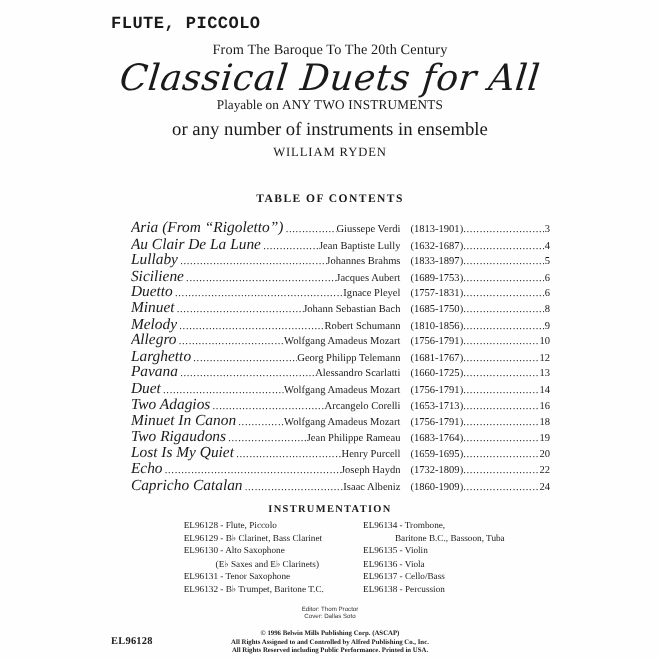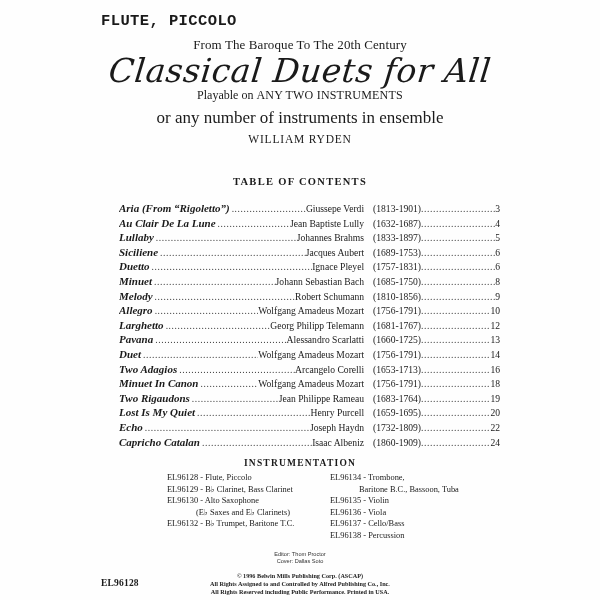--- a/index.html
+++ b/index.html
@@ -122,22 +122,22 @@
     white-space: nowrap;
   }
   .toc-left {
     display: flex;
     align-items: baseline;
     width: 251px;
     overflow: hidden;
   }
   .toc-title {
     font-style: italic;
-    font-weight: bold;
-    font-size: 11px;
+    font-weight: normal;
+    font-size: 14px;
     padding-right: 2px;
     flex: 0 0 auto;
   }
   .dots {
     flex: 1 1 auto;
     overflow: hidden;
     white-space: nowrap;
     font-size: 9.6px;
     letter-spacing: 0.6px;
     color: #333;
@@ -459,20 +459,21 @@
     </div>
 
   <div class="instr-heading">INSTRUMENTATION</div>
 
   <div class="instr-cols">
     <div class="instr-col instr-col-left" id="instr-left">
         <div class="instr-line">EL96128 - Flute, Piccolo</div>
         <div class="instr-line">EL96129 - B♭ Clarinet, Bass Clarinet</div>
         <div class="instr-line">EL96130 - Alto Saxophone</div>
         <div class="instr-line indent">(E♭ Saxes and  E♭ Clarinets)</div>
+        <div class="instr-line">EL96131 - Tenor Saxophone</div>
         <div class="instr-line">EL96132 - B♭ Trumpet, Baritone T.C.</div>
       </div>
     <div class="instr-col instr-col-right" id="instr-right">
         <div class="instr-line">EL96134 - Trombone,</div>
         <div class="instr-line indent">Baritone B.C., Bassoon, Tuba</div>
         <div class="instr-line">EL96135 - Violin</div>
         <div class="instr-line">EL96136 - Viola</div>
         <div class="instr-line">EL96137 - Cello/Bass</div>
         <div class="instr-line">EL96138 - Percussion</div>
       </div>

